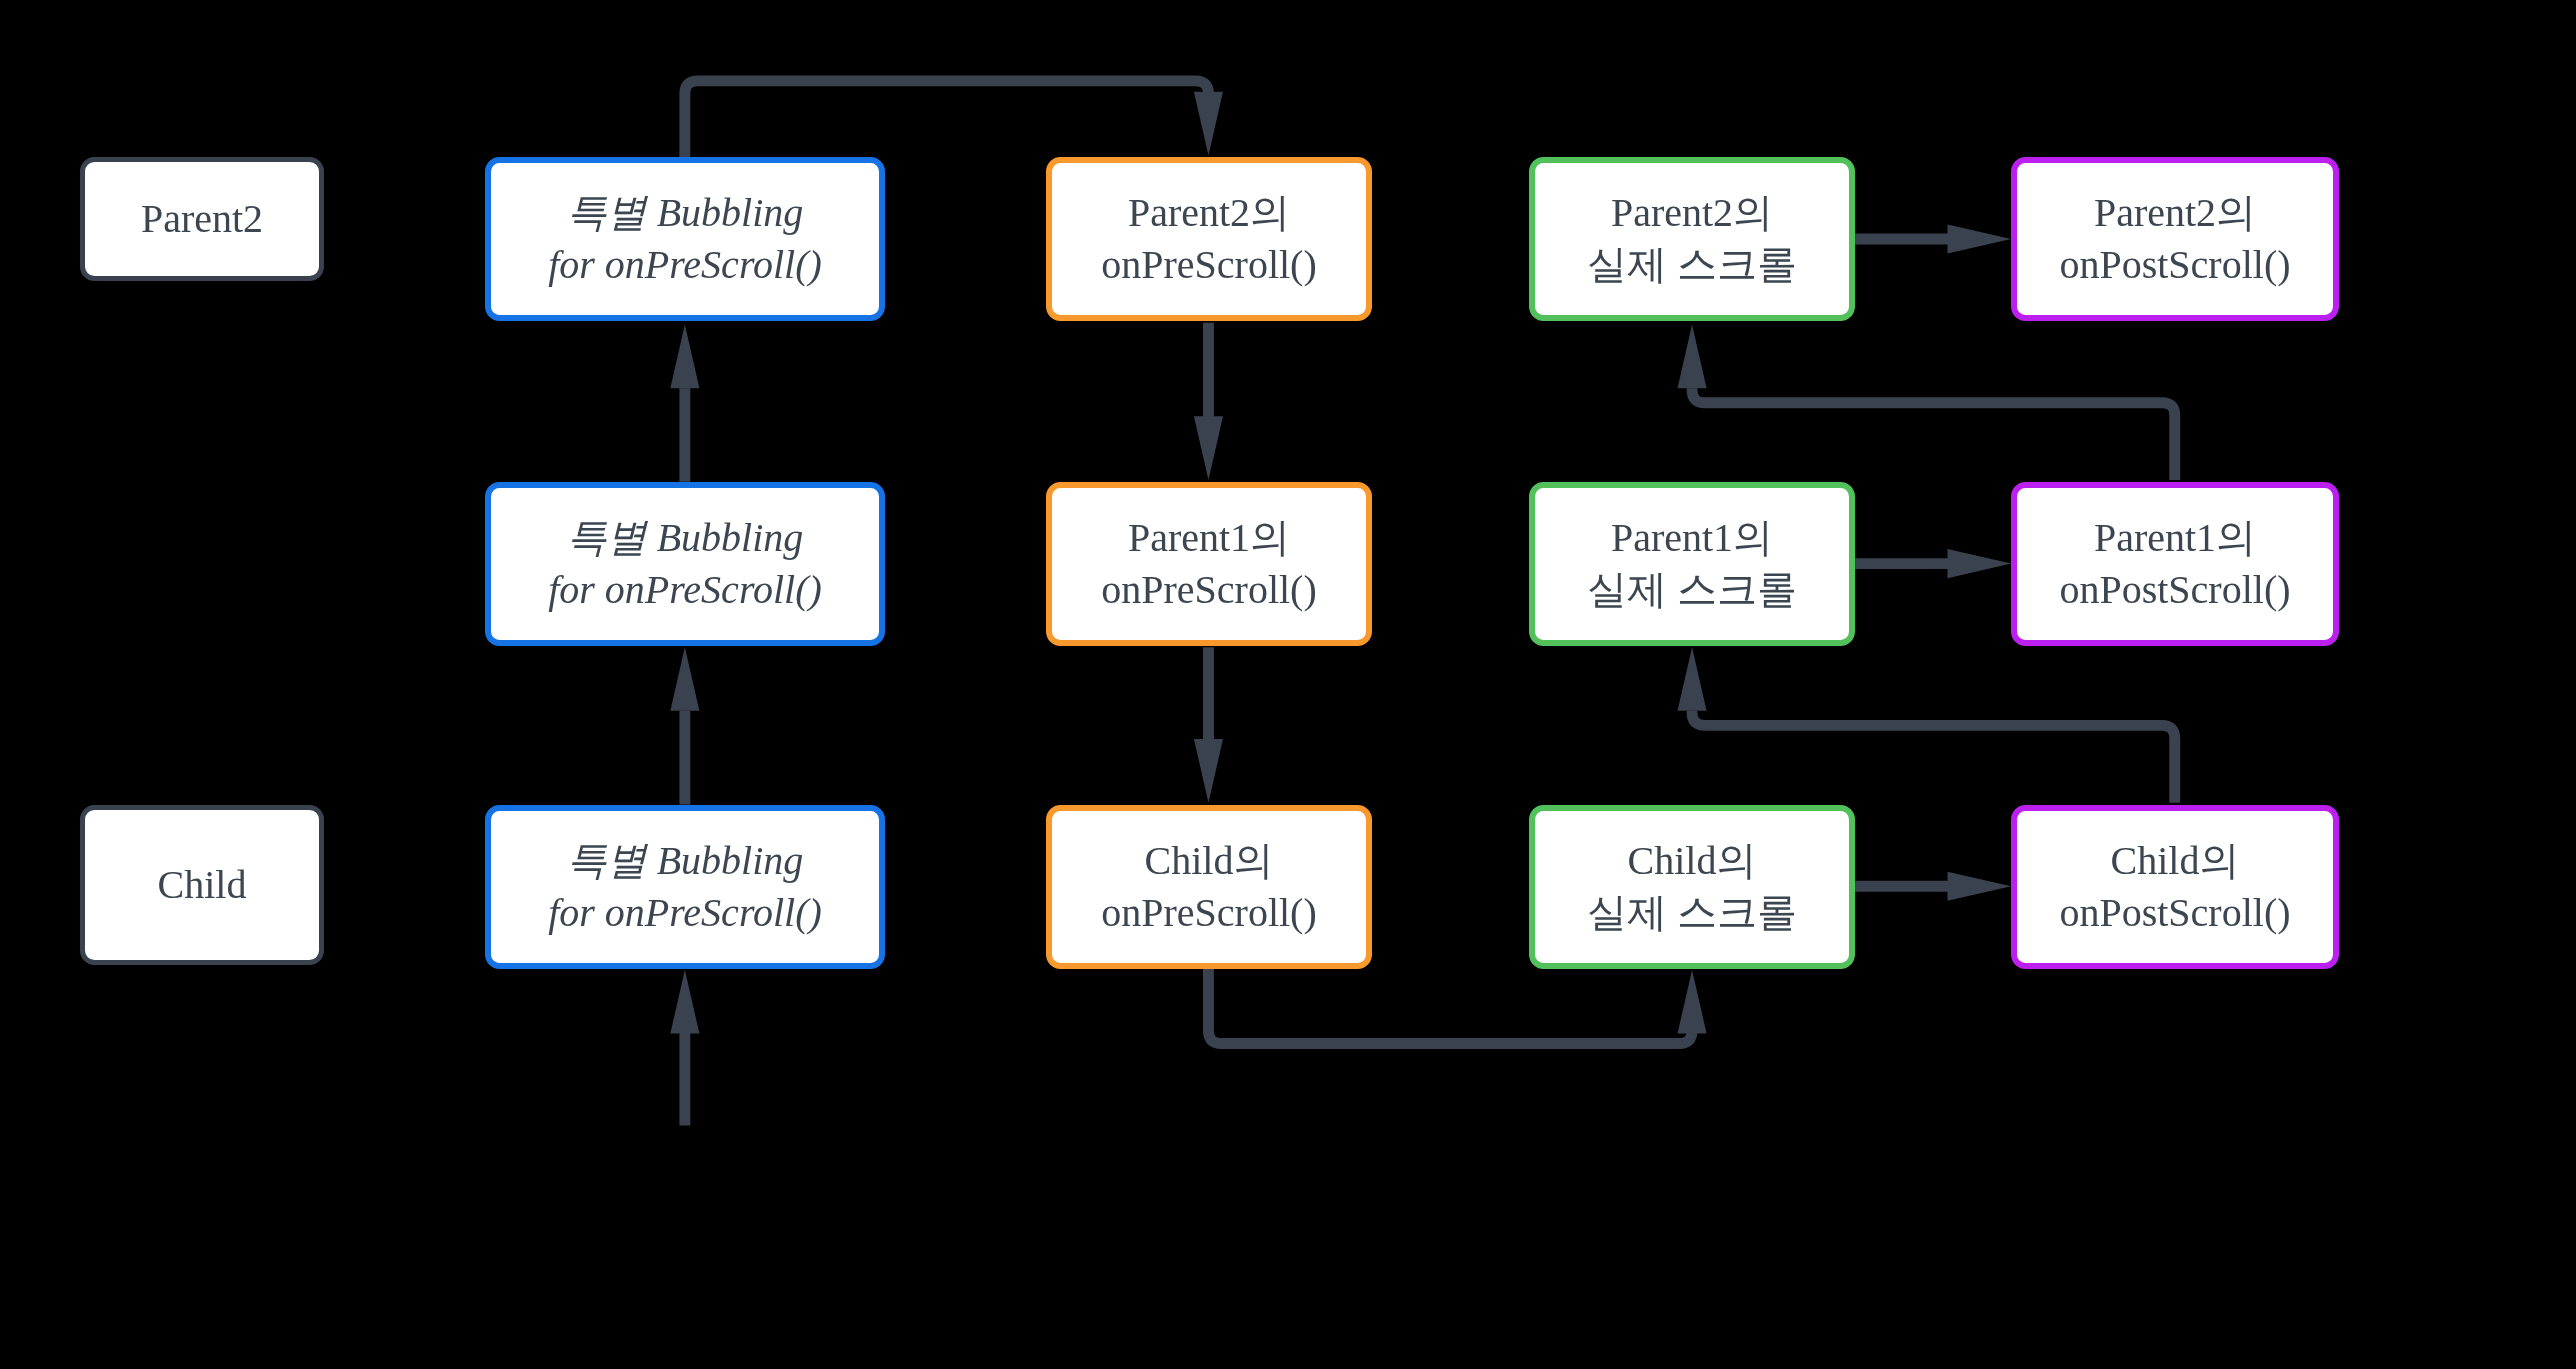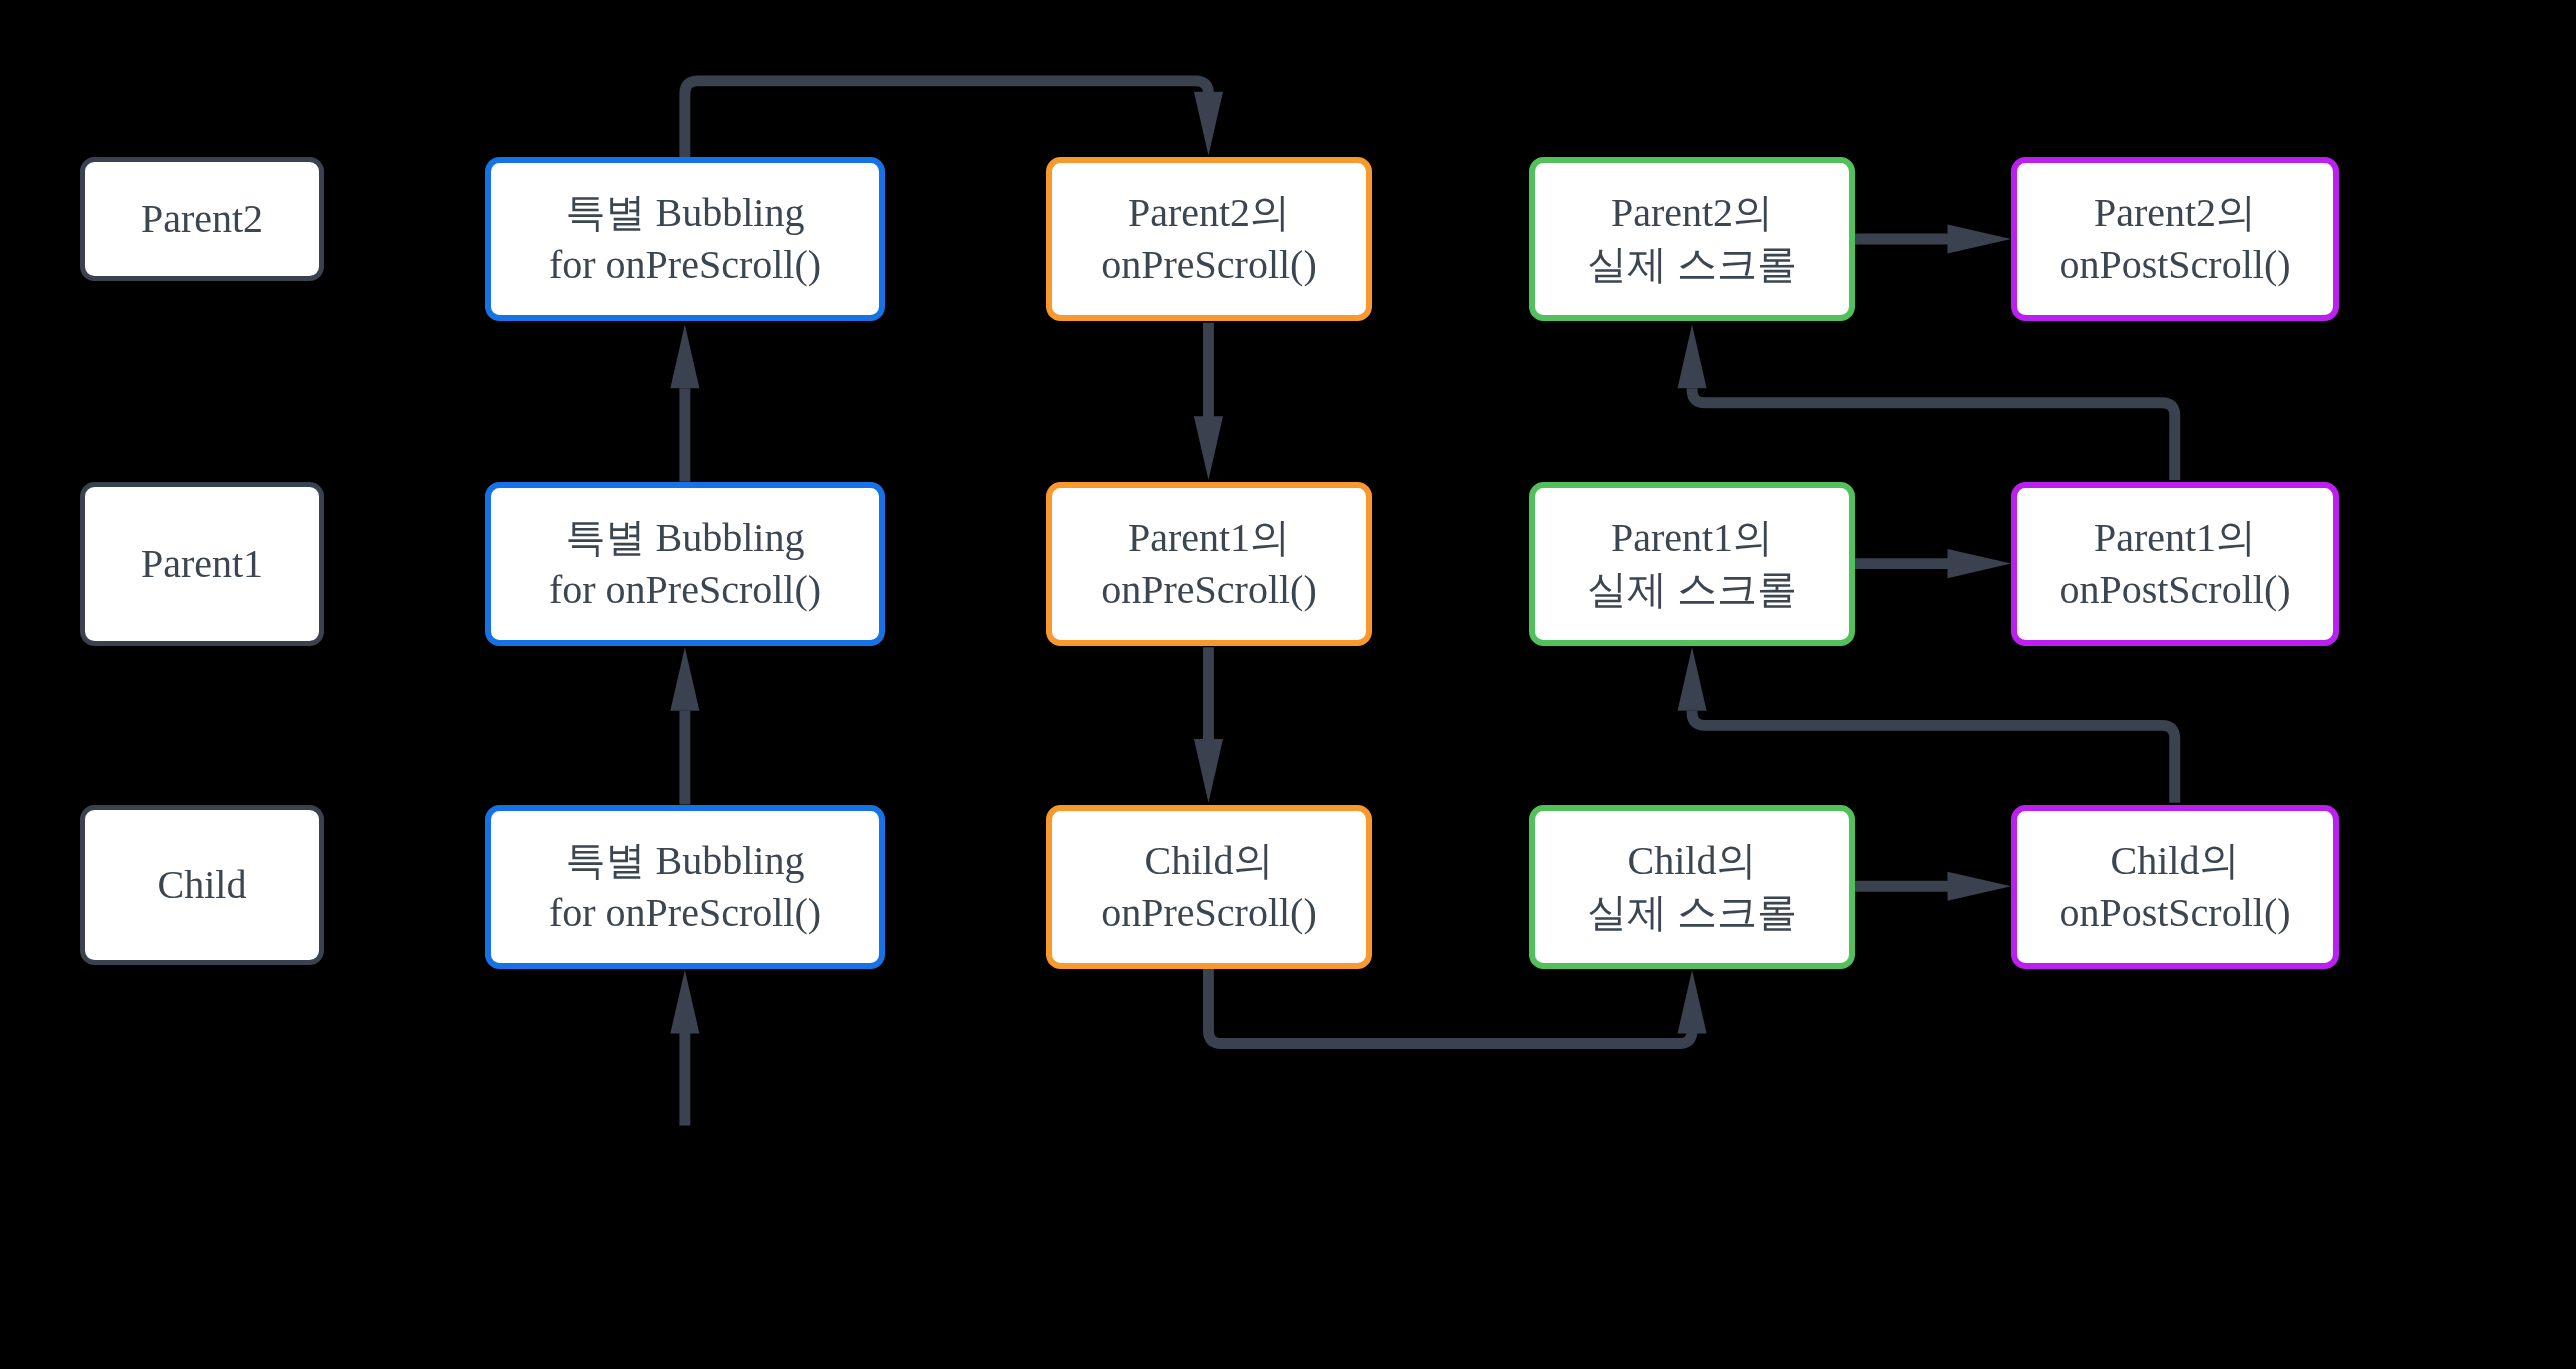--- a/index.html
+++ b/index.html
@@ -16,21 +16,21 @@
   .node{
     position:absolute;z-index:1;box-sizing:border-box;
     background:var(--box-fill);
     display:flex;flex-direction:column;align-items:center;justify-content:center;
     border-radius:14.5px;
     color:var(--box-text);
     font-size:40px;line-height:52px;text-align:center;
     white-space:nowrap;
   }
   .node.label,.node.plain{border:5.5px solid var(--label-border);}
-  .node.blue{border:6.4px solid var(--bubbling-border);}
+  .node.blue{border:6.4px solid var(--bubbling-border);font-style:italic;}
   .node.orange{border:6.4px solid var(--pre-border);}
   .node.green{border:6.4px solid var(--actual-border);}
   .node.purple{border:6.4px solid var(--post-border);}
   .ln{display:block;}
 </style>
 </head>
 <body>
 
 <div class="canvas">
 
@@ -104,23 +104,20 @@
   </div>
   <div class="node green" style="left:1529px;top:157px;width:326px;height:164px">
     <span class="ln">Parent2의</span>
     <span class="ln">실제 스크롤</span>
   </div>
   <div class="node purple" style="left:2011px;top:157px;width:328px;height:164px">
     <span class="ln">Parent2의</span>
     <span class="ln">onPostScroll()</span>
   </div>
 
-  <div class="node label" style="left:80px;top:482px;width:244px;height:164px">
-    <span class="ln">Parent1</span>
-  </div>
   <div class="node blue" style="left:485px;top:482px;width:400px;height:164px">
     <span class="ln">특별 Bubbling</span>
     <span class="ln">for onPreScroll()</span>
   </div>
   <div class="node orange" style="left:1046px;top:482px;width:326px;height:164px">
     <span class="ln">Parent1의</span>
     <span class="ln">onPreScroll()</span>
   </div>
   <div class="node green" style="left:1529px;top:482px;width:326px;height:164px">
     <span class="ln">Parent1의</span>

